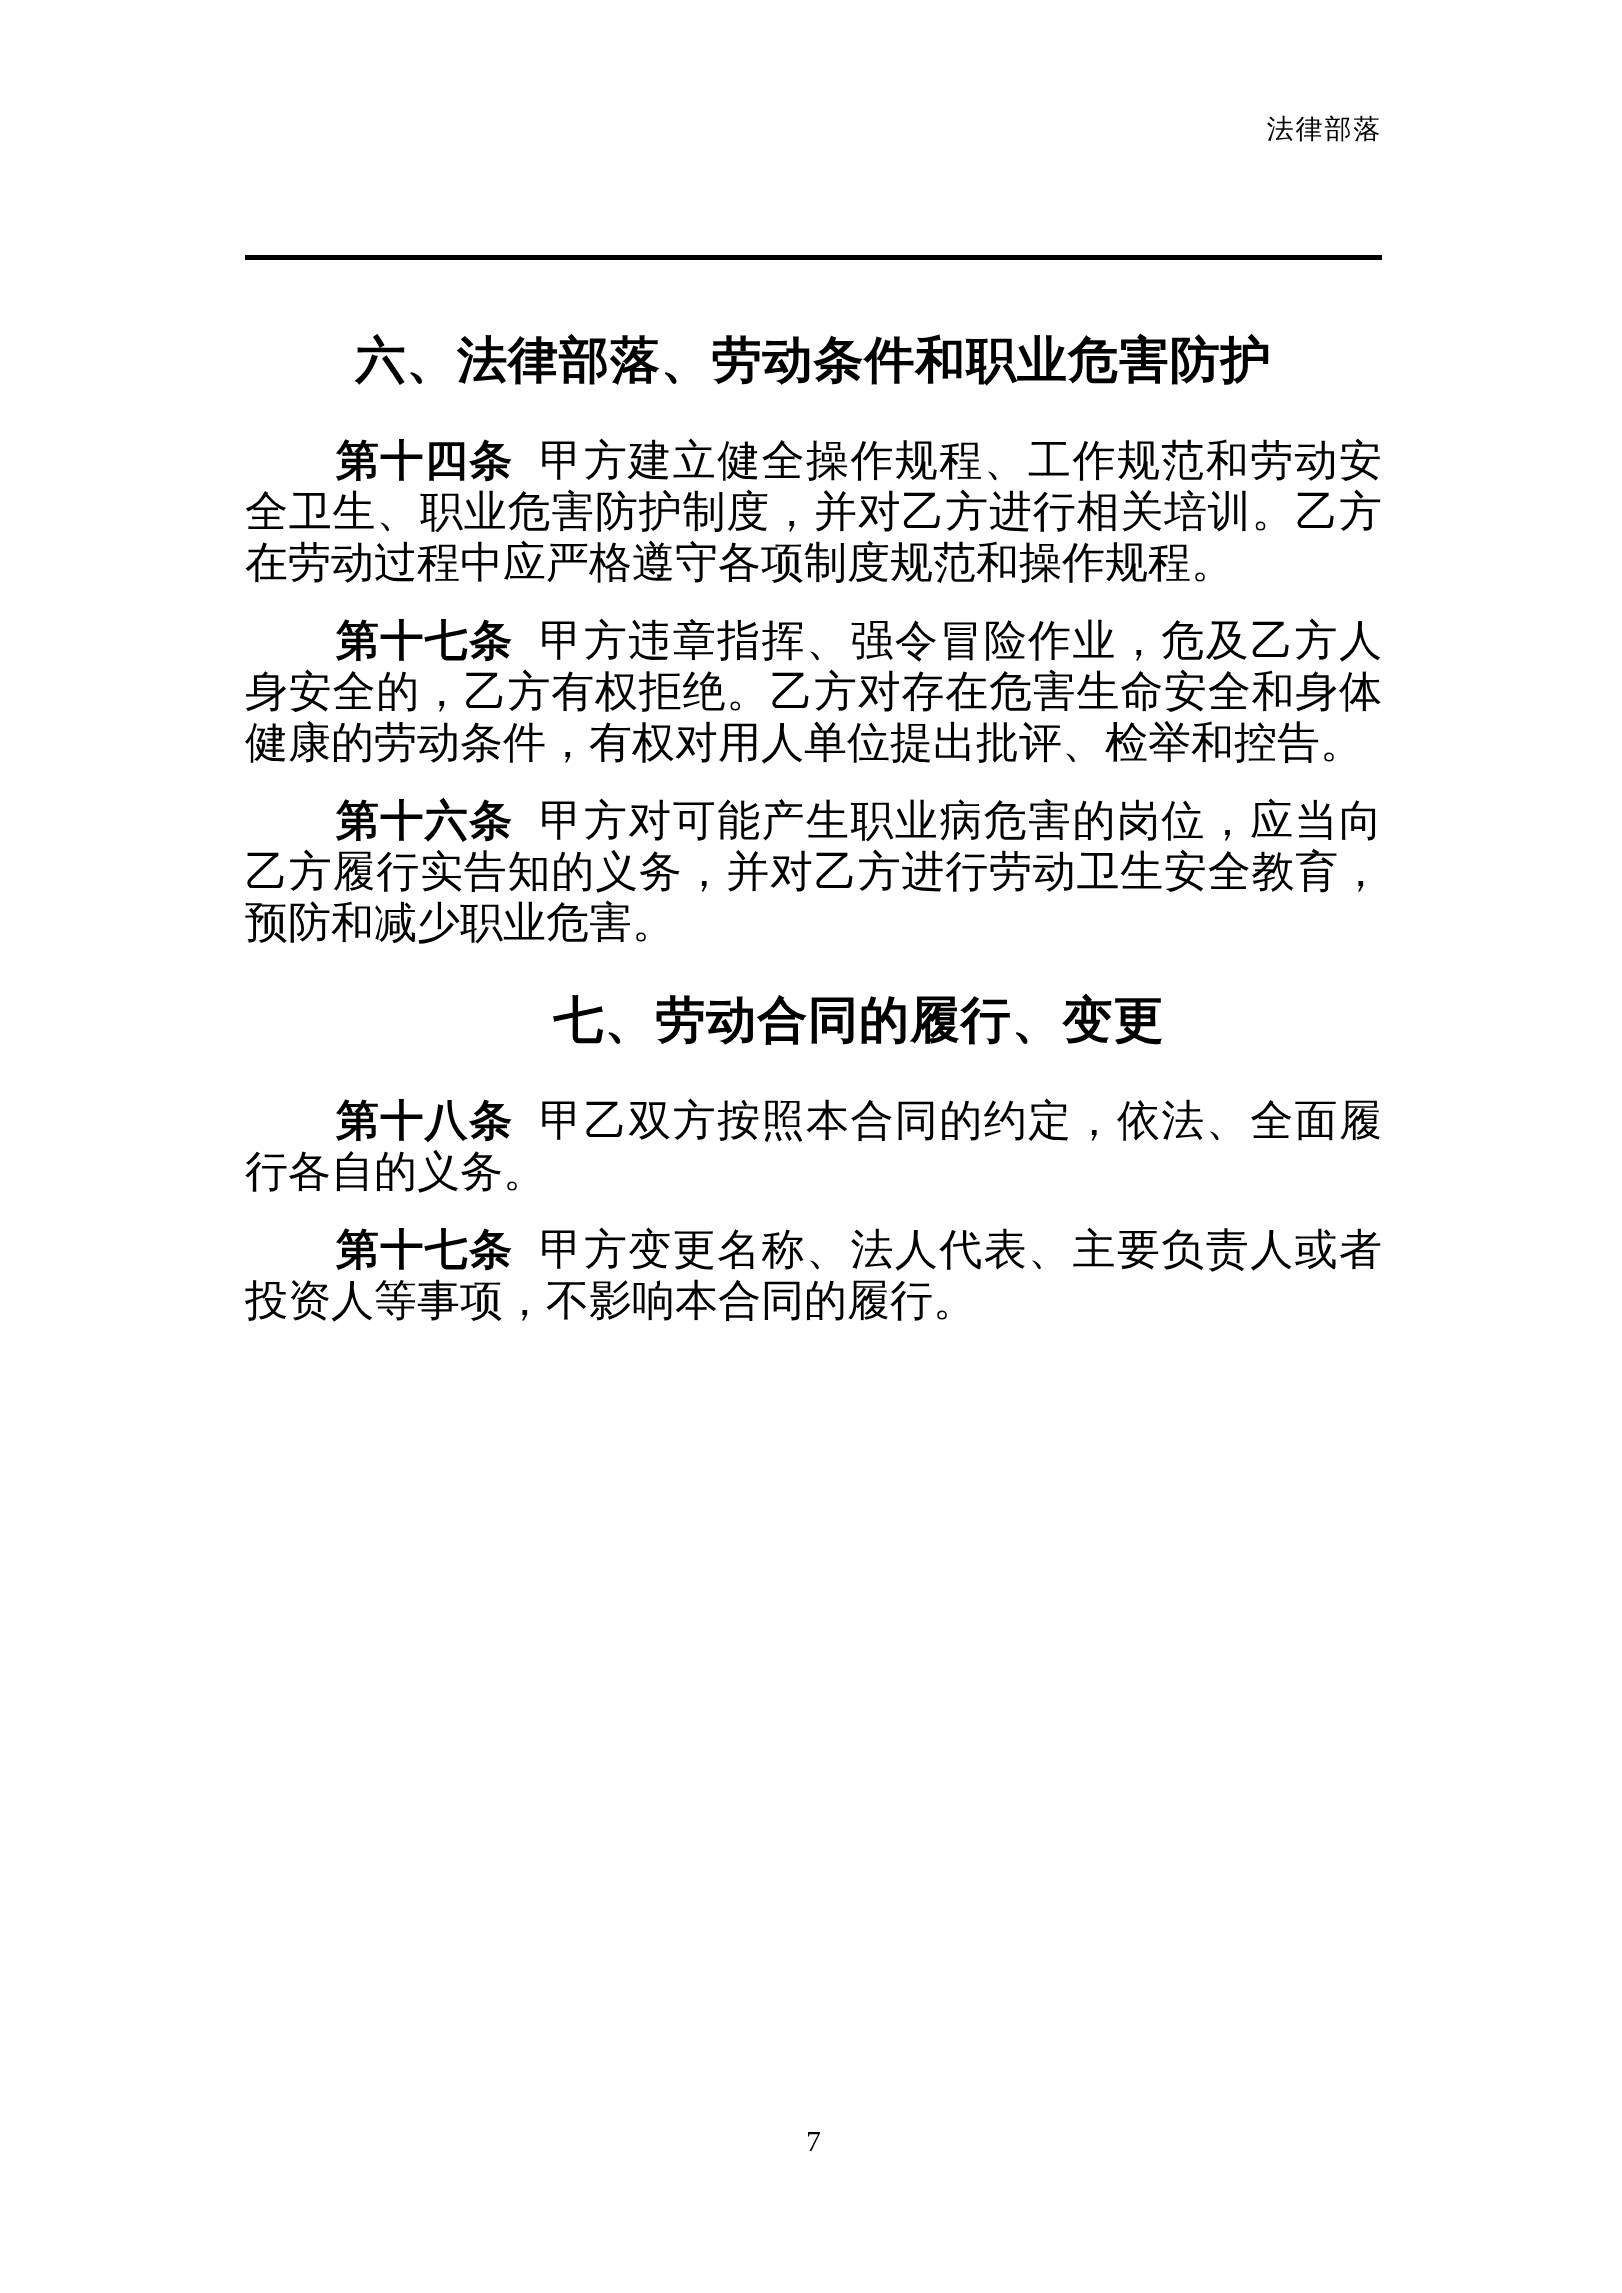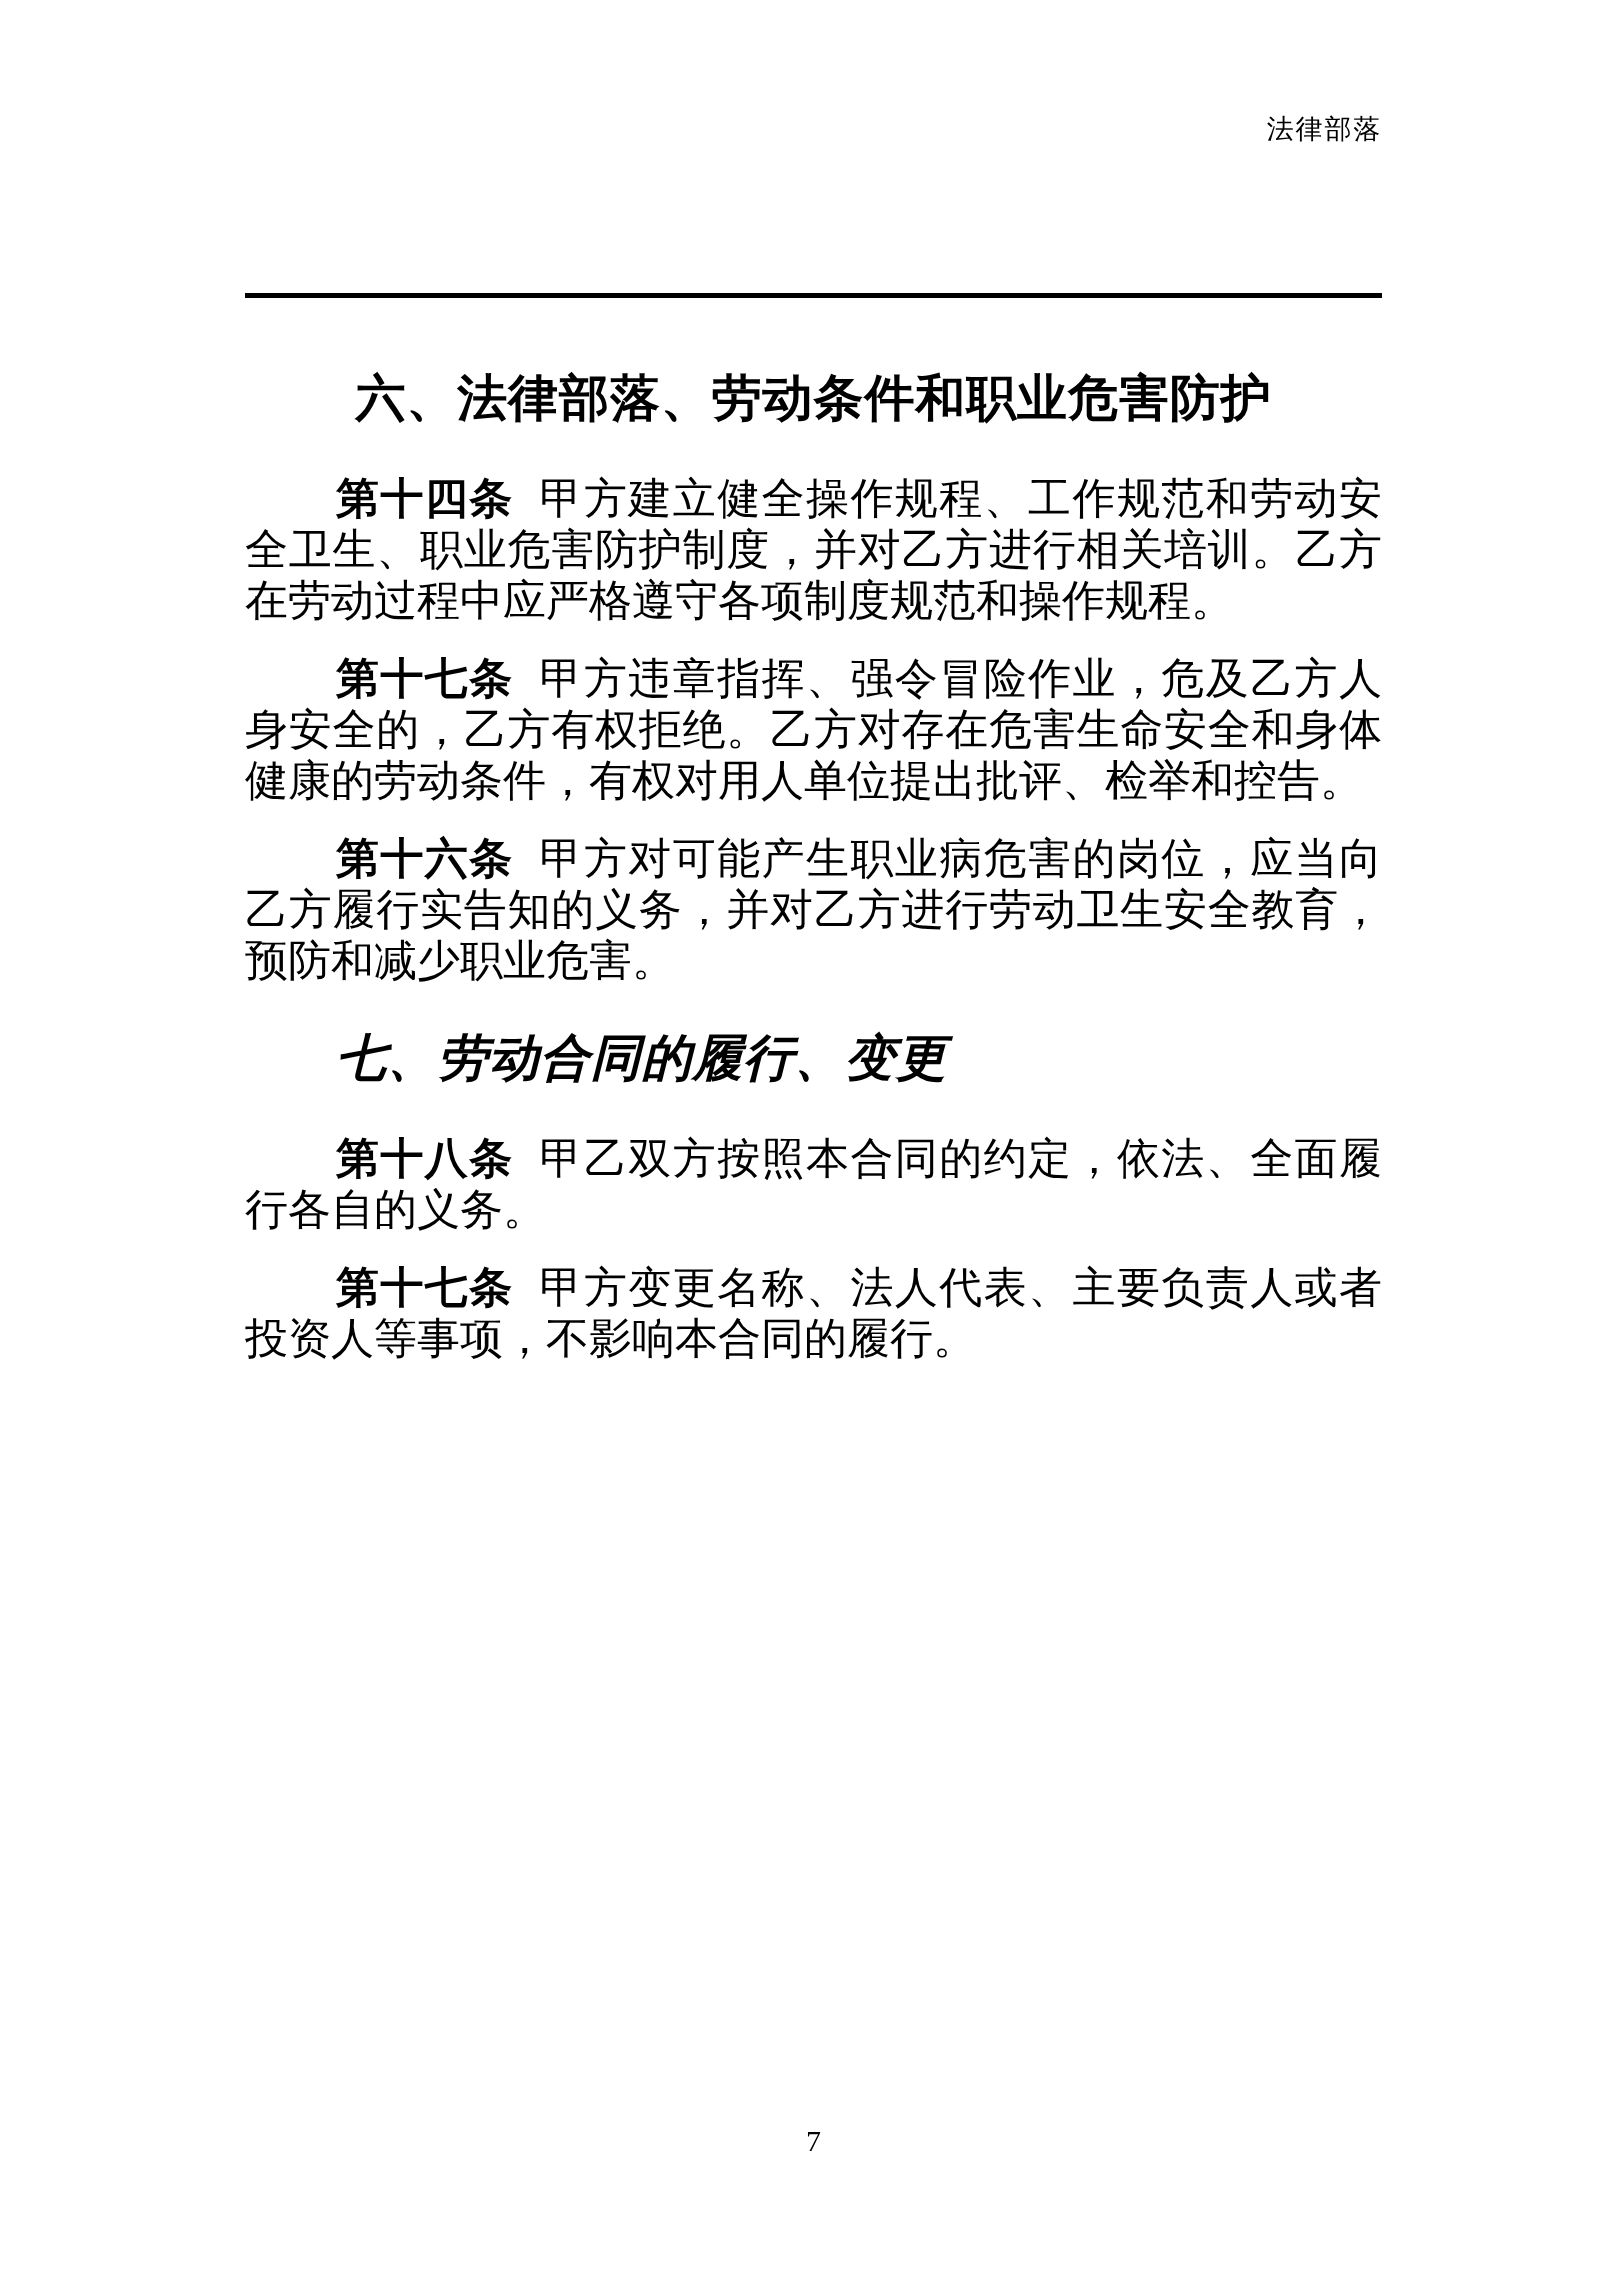--- a/index.html
+++ b/index.html
@@ -10,21 +10,21 @@
     margin: 0 auto;
     background: #ffffff;
     color: #000000;
     font-family: "Liberation Serif", "DejaVu Serif", serif;
     box-sizing: border-box;
     padding: 0 241px 0 245px;
     overflow: hidden;
   }
   .header-area {
     position: relative;
-    height: 293px;
+    height: 255px;
   }
   .brand {
     position: absolute;
     top: 111px;
     right: 0;
     font-size: 27px;
     letter-spacing: 1.8px;
     color: #000000;
   }
   .rule {
@@ -33,24 +33,23 @@
   }
   h1.sec {
     font-size: 50px;
     font-weight: bold;
     line-height: 62px;
     margin: 69px 0 44px 0;
     text-align: center;
     letter-spacing: 0.9px;
   }
   h1.sec-left {
-    text-align: left;
+    text-align: center;
     text-indent: 91px;
     margin: 41px 0 44px 0;
-    font-style: italic;
   }
   p.art {
     font-size: 43px;
     line-height: 51px;
     margin: 0 0 27px 0;
     text-align: justify;
     text-indent: 91px;
   }
   p.art .lbl {
     font-weight: bold;

